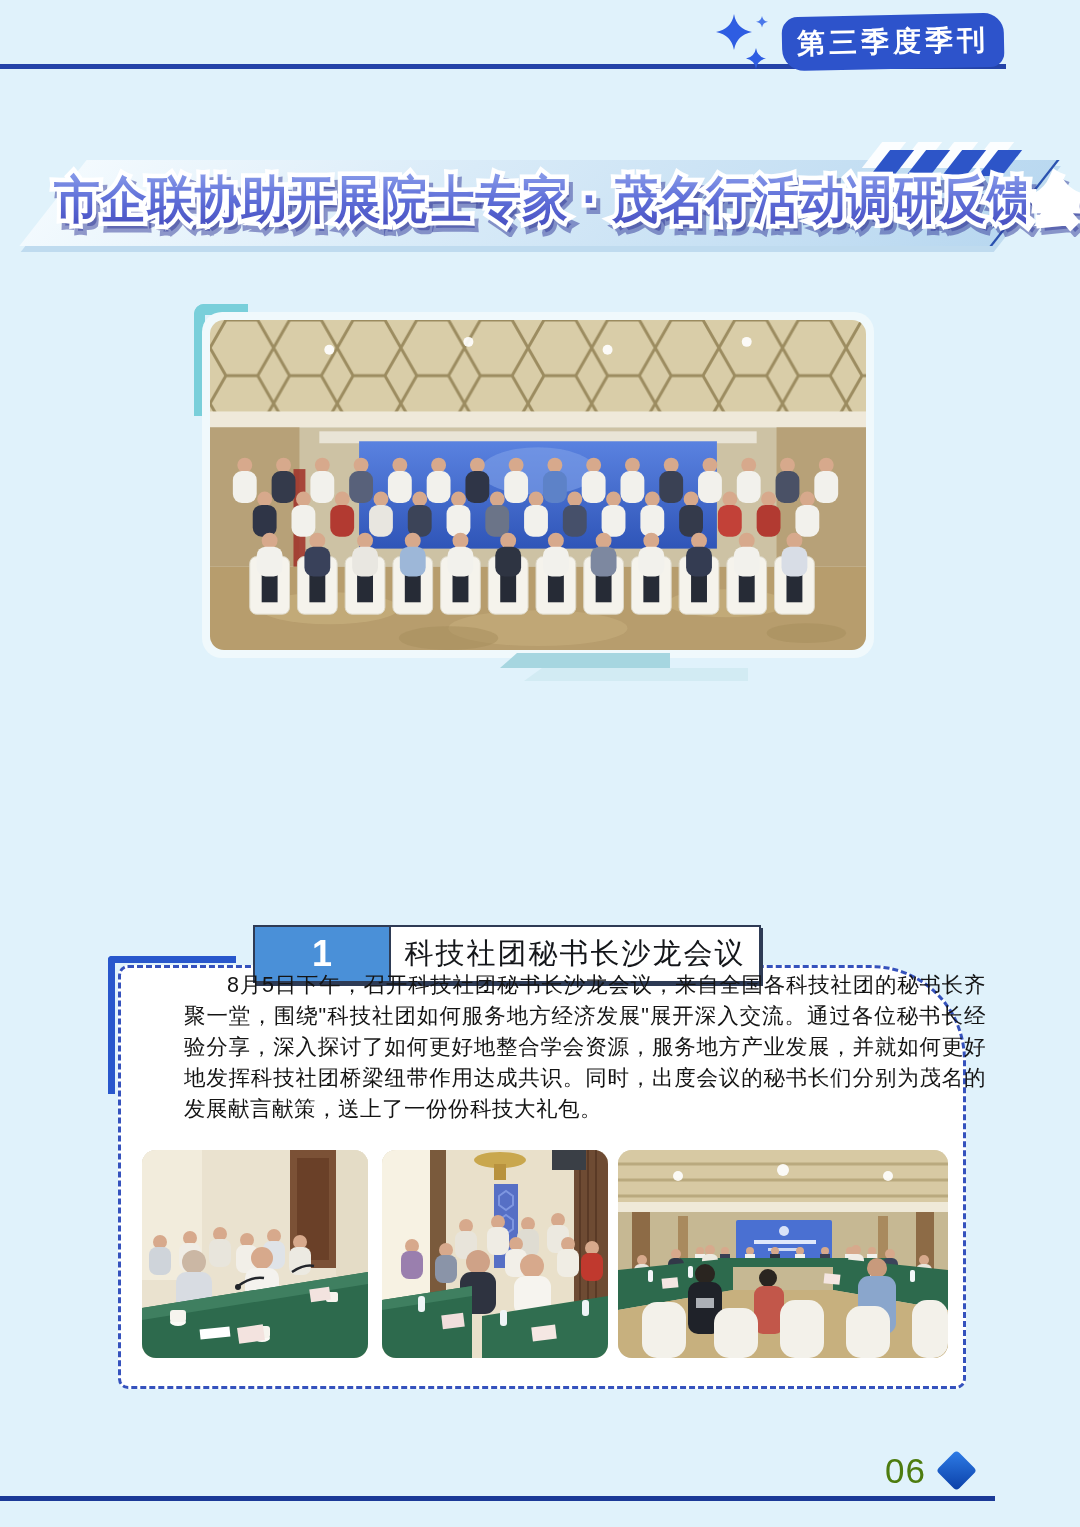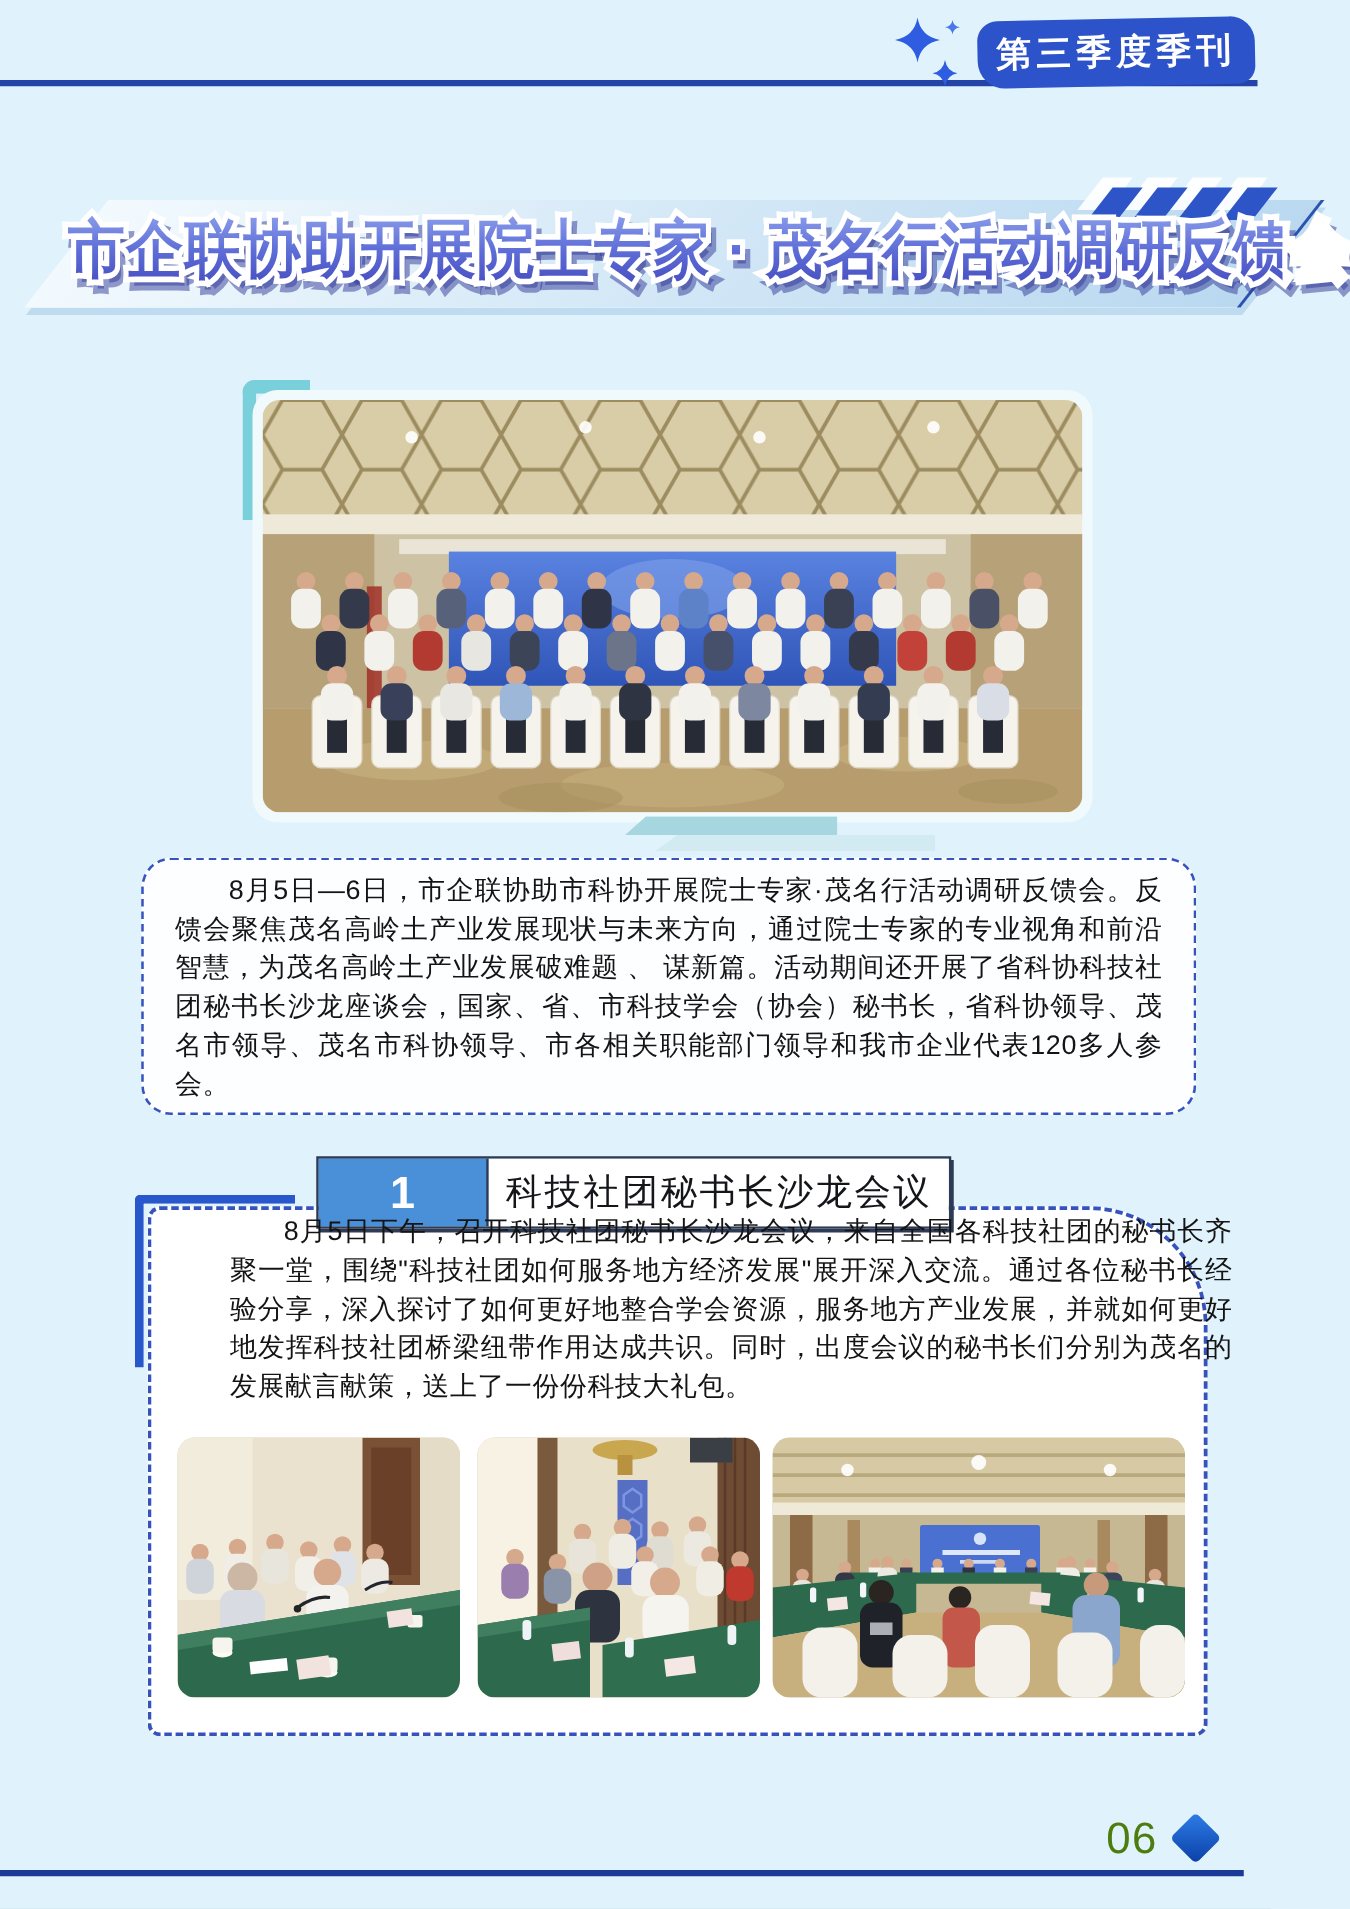--- a/index.html
+++ b/index.html
@@ -222,23 +222,20 @@
         <use href="#a-ps" x="396" y="222" color="#7d88a0"></use>
       <use href="#a-ps" x="444" y="222" color="#f2f1ec"></use>
         <use href="#a-ps" x="492" y="222" color="#343c52"></use>
       <use href="#a-ps" x="540" y="222" color="#f2f1ec"></use>
         <use href="#a-ps" x="588" y="222" color="#d8dde6"></use>
     </svg>
   </div>
   <div class="teal-bar b1"></div>
   <div class="teal-bar b2"></div>
 
-  <div class="intro-box">
-    <p>8月5日—6日，市企联协助市科协开展院士专家·茂名行活动调研反馈会。反馈会聚焦茂名高岭土产业发展现状与未来方向，通过院士专家的专业视角和前沿智慧，为茂名高岭土产业发展破难题 、 谋新篇。活动期间还开展了省科协科技社团秘书长沙龙座谈会，国家、省、市科技学会（协会）秘书长，省科协领导、茂名市领导、茂名市科协领导、市各相关职能部门领导和我市企业代表120多人参会。</p>
-  </div>
 
   <div class="section"></div>
   <div class="bracket"></div>
   <div class="sec-header">
     <div class="num">1</div>
     <div class="hd">科技社团秘书长沙龙会议</div>
   </div>
   <div class="sec-body">
     <p>8月5日下午，召开科技社团秘书长沙龙会议，来自全国各科技社团的秘书长齐聚一堂，围绕"科技社团如何服务地方经济发展"展开深入交流。通过各位秘书长经验分享，深入探讨了如何更好地整合学会资源，服务地方产业发展，并就如何更好地发挥科技社团桥梁纽带作用达成共识。同时，出度会议的秘书长们分别为茂名的发展献言献策，送上了一份份科技大礼包。</p>
   </div>

